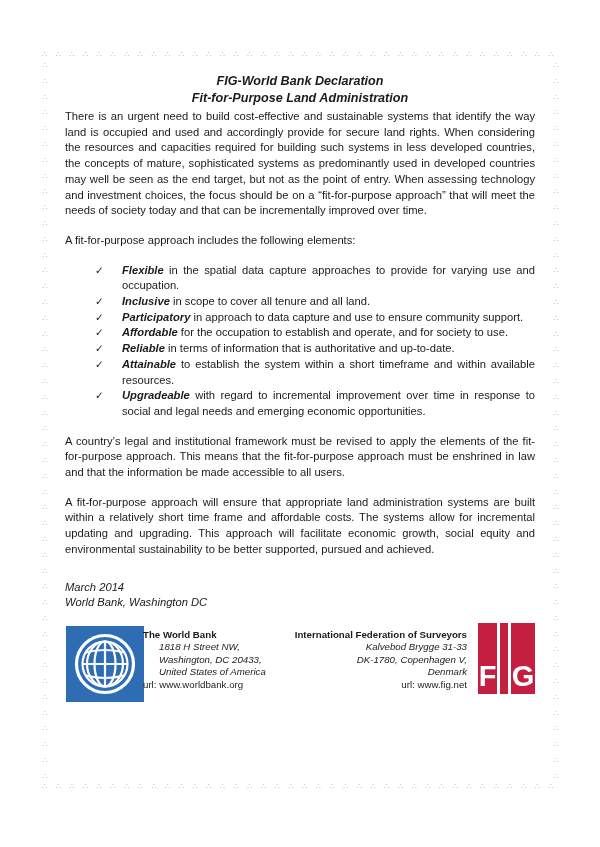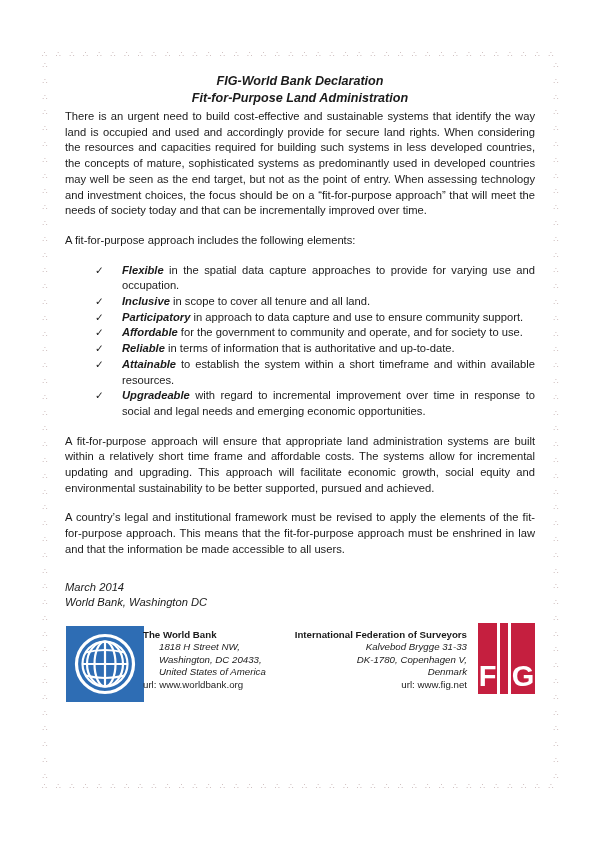--- a/index.html
+++ b/index.html
@@ -188,39 +188,39 @@
       <div class="li">
         <span class="check">✓</span>
         <span class="term">Inclusive</span><span> in scope to cover all tenure and all land.</span>
       </div>
       <div class="li">
         <span class="check">✓</span>
         <span class="term">Participatory</span><span> in approach to data capture and use to ensure community support.</span>
       </div>
       <div class="li">
         <span class="check">✓</span>
-        <span class="term">Affordable</span><span> for the government to community and operate, and for society to use.</span>
+        <span class="term">Affordable</span><span> for the occupation to establish and operate, and for society to use.</span>
       </div>
       <div class="li">
         <span class="check">✓</span>
         <span class="term">Reliable</span><span> in terms of information that is authoritative and up-to-date.</span>
       </div>
       <div class="li">
         <span class="check">✓</span>
         <span class="term">Attainable</span><span> to establish the system within a short timeframe and within available resources.</span>
       </div>
       <div class="li">
         <span class="check">✓</span>
         <span class="term">Upgradeable</span><span> with regard to incremental improvement over time in response to social and legal needs and emerging economic opportunities.</span>
       </div>
     </div>
 
+    <p class="para">A country’s legal and institutional framework must be revised to apply the elements of the fit-for-purpose approach. This means that the fit-for-purpose approach must be enshrined in law and that the information be made accessible to all users.</p>
+
     <p class="para">A fit-for-purpose approach will ensure that appropriate land administration systems are built within a relatively short time frame and affordable costs. The systems allow for incremental updating and upgrading. This approach will facilitate economic growth, social equity and environmental sustainability to be better supported, pursued and achieved.</p>
-
-    <p class="para">A country’s legal and institutional framework must be revised to apply the elements of the fit-for-purpose approach. This means that the fit-for-purpose approach must be enshrined in law and that the information be made accessible to all users.</p>
 
     <div class="signoff">
       <div>March 2014</div>
       <div>World Bank, Washington DC</div>
     </div>
 
     <div class="footer">
 
       <svg class="wb-logo" viewBox="0 0 78 76" aria-hidden="true">
         <rect x="0" y="0" width="78" height="76" fill="var(--wb-blue)"></rect>

